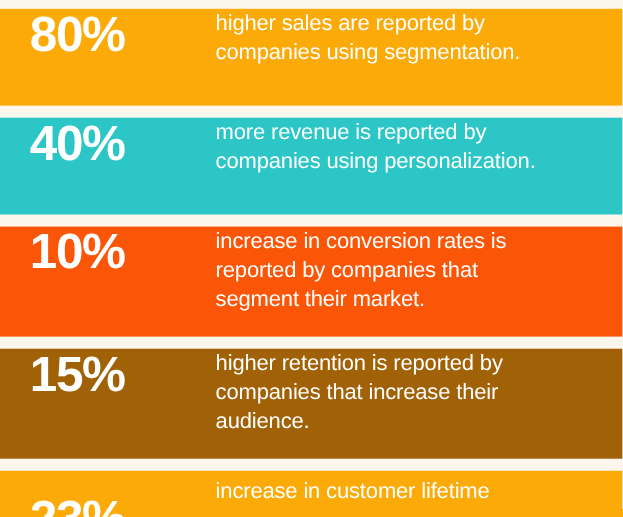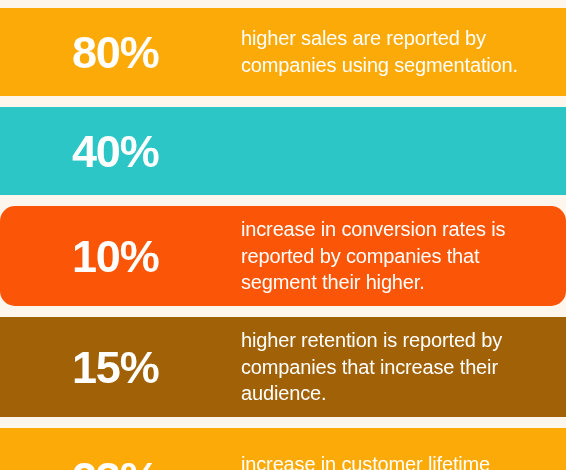--- a/index.html
+++ b/index.html
@@ -22,24 +22,23 @@
     background: #fdf6ec;
     overflow: hidden;
     display: flex;
     flex-direction: column;
   }
   .stat-band {
     position: relative;
     width: 100%;
     box-sizing: border-box;
     display: flex;
-    align-items: center;
+    align-items: flex-start;
     flex: none;
     overflow: hidden;
-    padding-left: 45px;
   }
   .stat-figure {
     flex: none;
     width: 196px;
     box-sizing: border-box;
     padding-left: 27px;
     color: #ffffff;
     font-weight: bold;
     font-size: 45px;
     line-height: 1.0;
@@ -51,21 +50,21 @@
     color: #ffffff;
     font-size: 20px;
     line-height: 1.33;
     letter-spacing: -0.15px;
     padding-right: 16px;
     white-space: pre-line;
   }
   
   .band-1 { height: 88px;  margin-top: 8px; }
   .band-2 { height: 88px;  margin-top: 11px; }
-  .band-3 { height: 100px; margin-top: 11px; border-radius: 15px; }
+  .band-3 { height: 100px; margin-top: 11px; }
   .band-4 { height: 100px; margin-top: 11px; }
   .band-5 { height: 60px;  margin-top: 11px; }
 
   .band-5 .stat-figure {
     position: relative;
     top: 20px;
   }
   .band-5 .stat-text {
     position: relative;
     top: 6px;
@@ -77,27 +76,29 @@
 <div id="infographic" style="background-color: rgb(253, 246, 236);">
 
   <div class="stat-band band-1" style="background-color: rgb(251, 170, 7);">
     <div class="stat-figure">80%</div>
     <div class="stat-text">higher sales are reported by
 companies using segmentation.</div>
   </div>
 
   <div class="stat-band band-2" style="background-color: rgb(44, 198, 198);">
     <div class="stat-figure">40%</div>
+    <div class="stat-text">more revenue is reported by
+companies using personalization.</div>
   </div>
 
   <div class="stat-band band-3" style="background-color: rgb(251, 86, 7);">
     <div class="stat-figure">10%</div>
     <div class="stat-text">increase in conversion rates is
 reported by companies that
-segment their higher.</div>
+segment their market.</div>
   </div>
 
   <div class="stat-band band-4" style="background-color: #a16207;">
     <div class="stat-figure">15%</div>
     <div class="stat-text">higher retention is reported by
 companies that increase their
 audience.</div>
   </div>
 
   <div class="stat-band band-5" style="background-color: rgb(251, 170, 7);">

